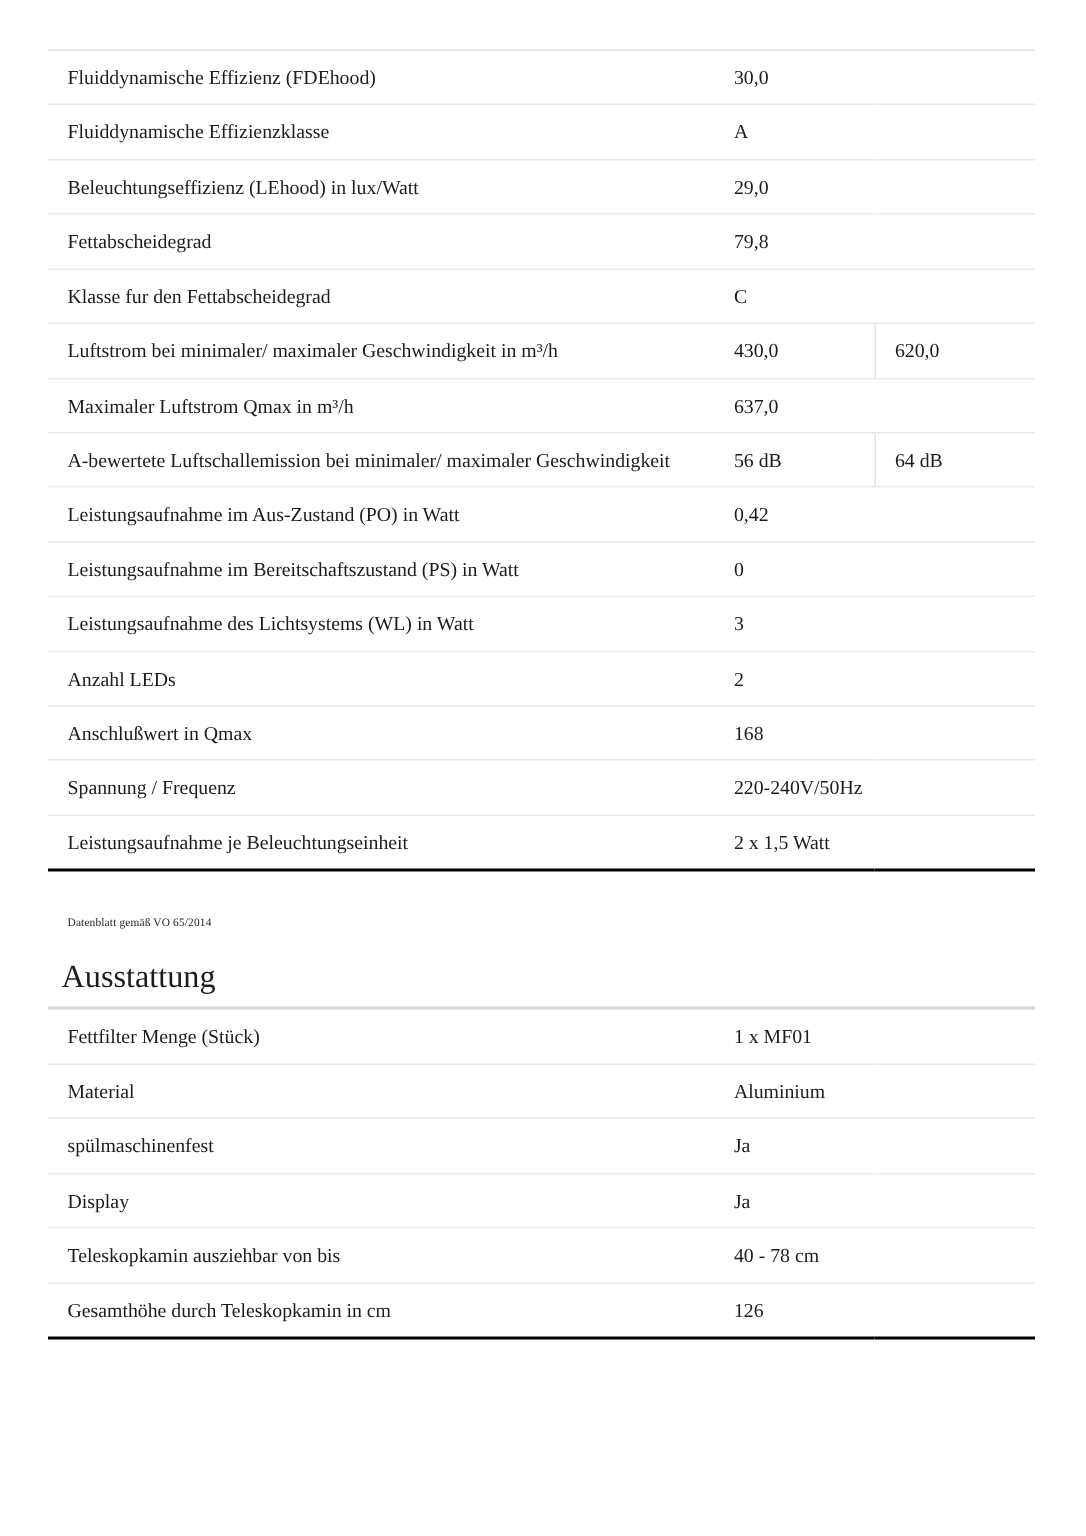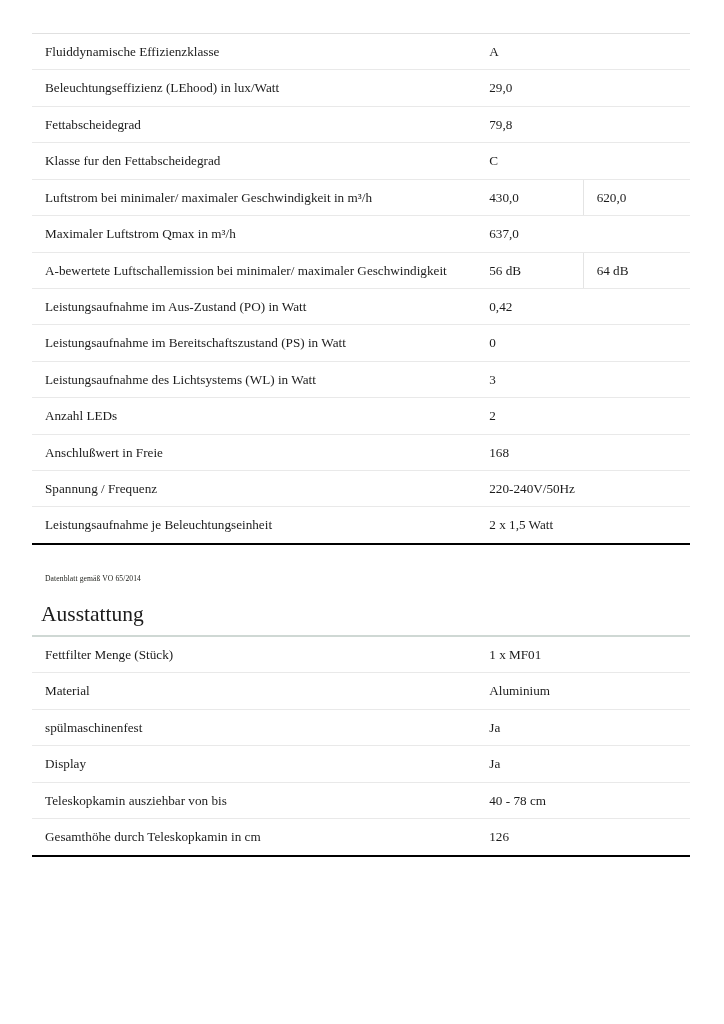--- a/index.html
+++ b/index.html
@@ -91,20 +91,24 @@
 </head>
 <body>
 
 <div class="page">
 
   <div class="spacer-top"></div>
 
   <table class="spec-table" id="energy-table">
     <tbody>
         <tr>
+          <td class="col-label">Fluiddynamische Effizienz (FDEhood)</td>
+          <td class="col-value" colspan="2">30,0</td>
+        </tr>
+        <tr>
           <td class="col-label">Fluiddynamische Effizienzklasse</td>
           <td class="col-value" colspan="2">A</td>
         </tr>
         <tr>
           <td class="col-label">Beleuchtungseffizienz (LEhood) in lux/Watt</td>
           <td class="col-value" colspan="2">29,0</td>
         </tr>
         <tr>
           <td class="col-label">Fettabscheidegrad</td>
           <td class="col-value" colspan="2">79,8</td>
@@ -137,21 +141,21 @@
         </tr>
         <tr>
           <td class="col-label">Leistungsaufnahme des Lichtsystems (WL) in Watt</td>
           <td class="col-value" colspan="2">3</td>
         </tr>
         <tr>
           <td class="col-label">Anzahl LEDs</td>
           <td class="col-value" colspan="2">2</td>
         </tr>
         <tr>
-          <td class="col-label">Anschlußwert in Freie</td>
+          <td class="col-label">Anschlußwert in Qmax</td>
           <td class="col-value" colspan="2">168</td>
         </tr>
         <tr>
           <td class="col-label">Spannung / Frequenz</td>
           <td class="col-value" colspan="2">220-240V/50Hz</td>
         </tr>
         <tr class="last-row">
           <td class="col-label">Leistungsaufnahme je Beleuchtungseinheit</td>
           <td class="col-value" colspan="2">2 x 1,5 Watt</td>
         </tr>

